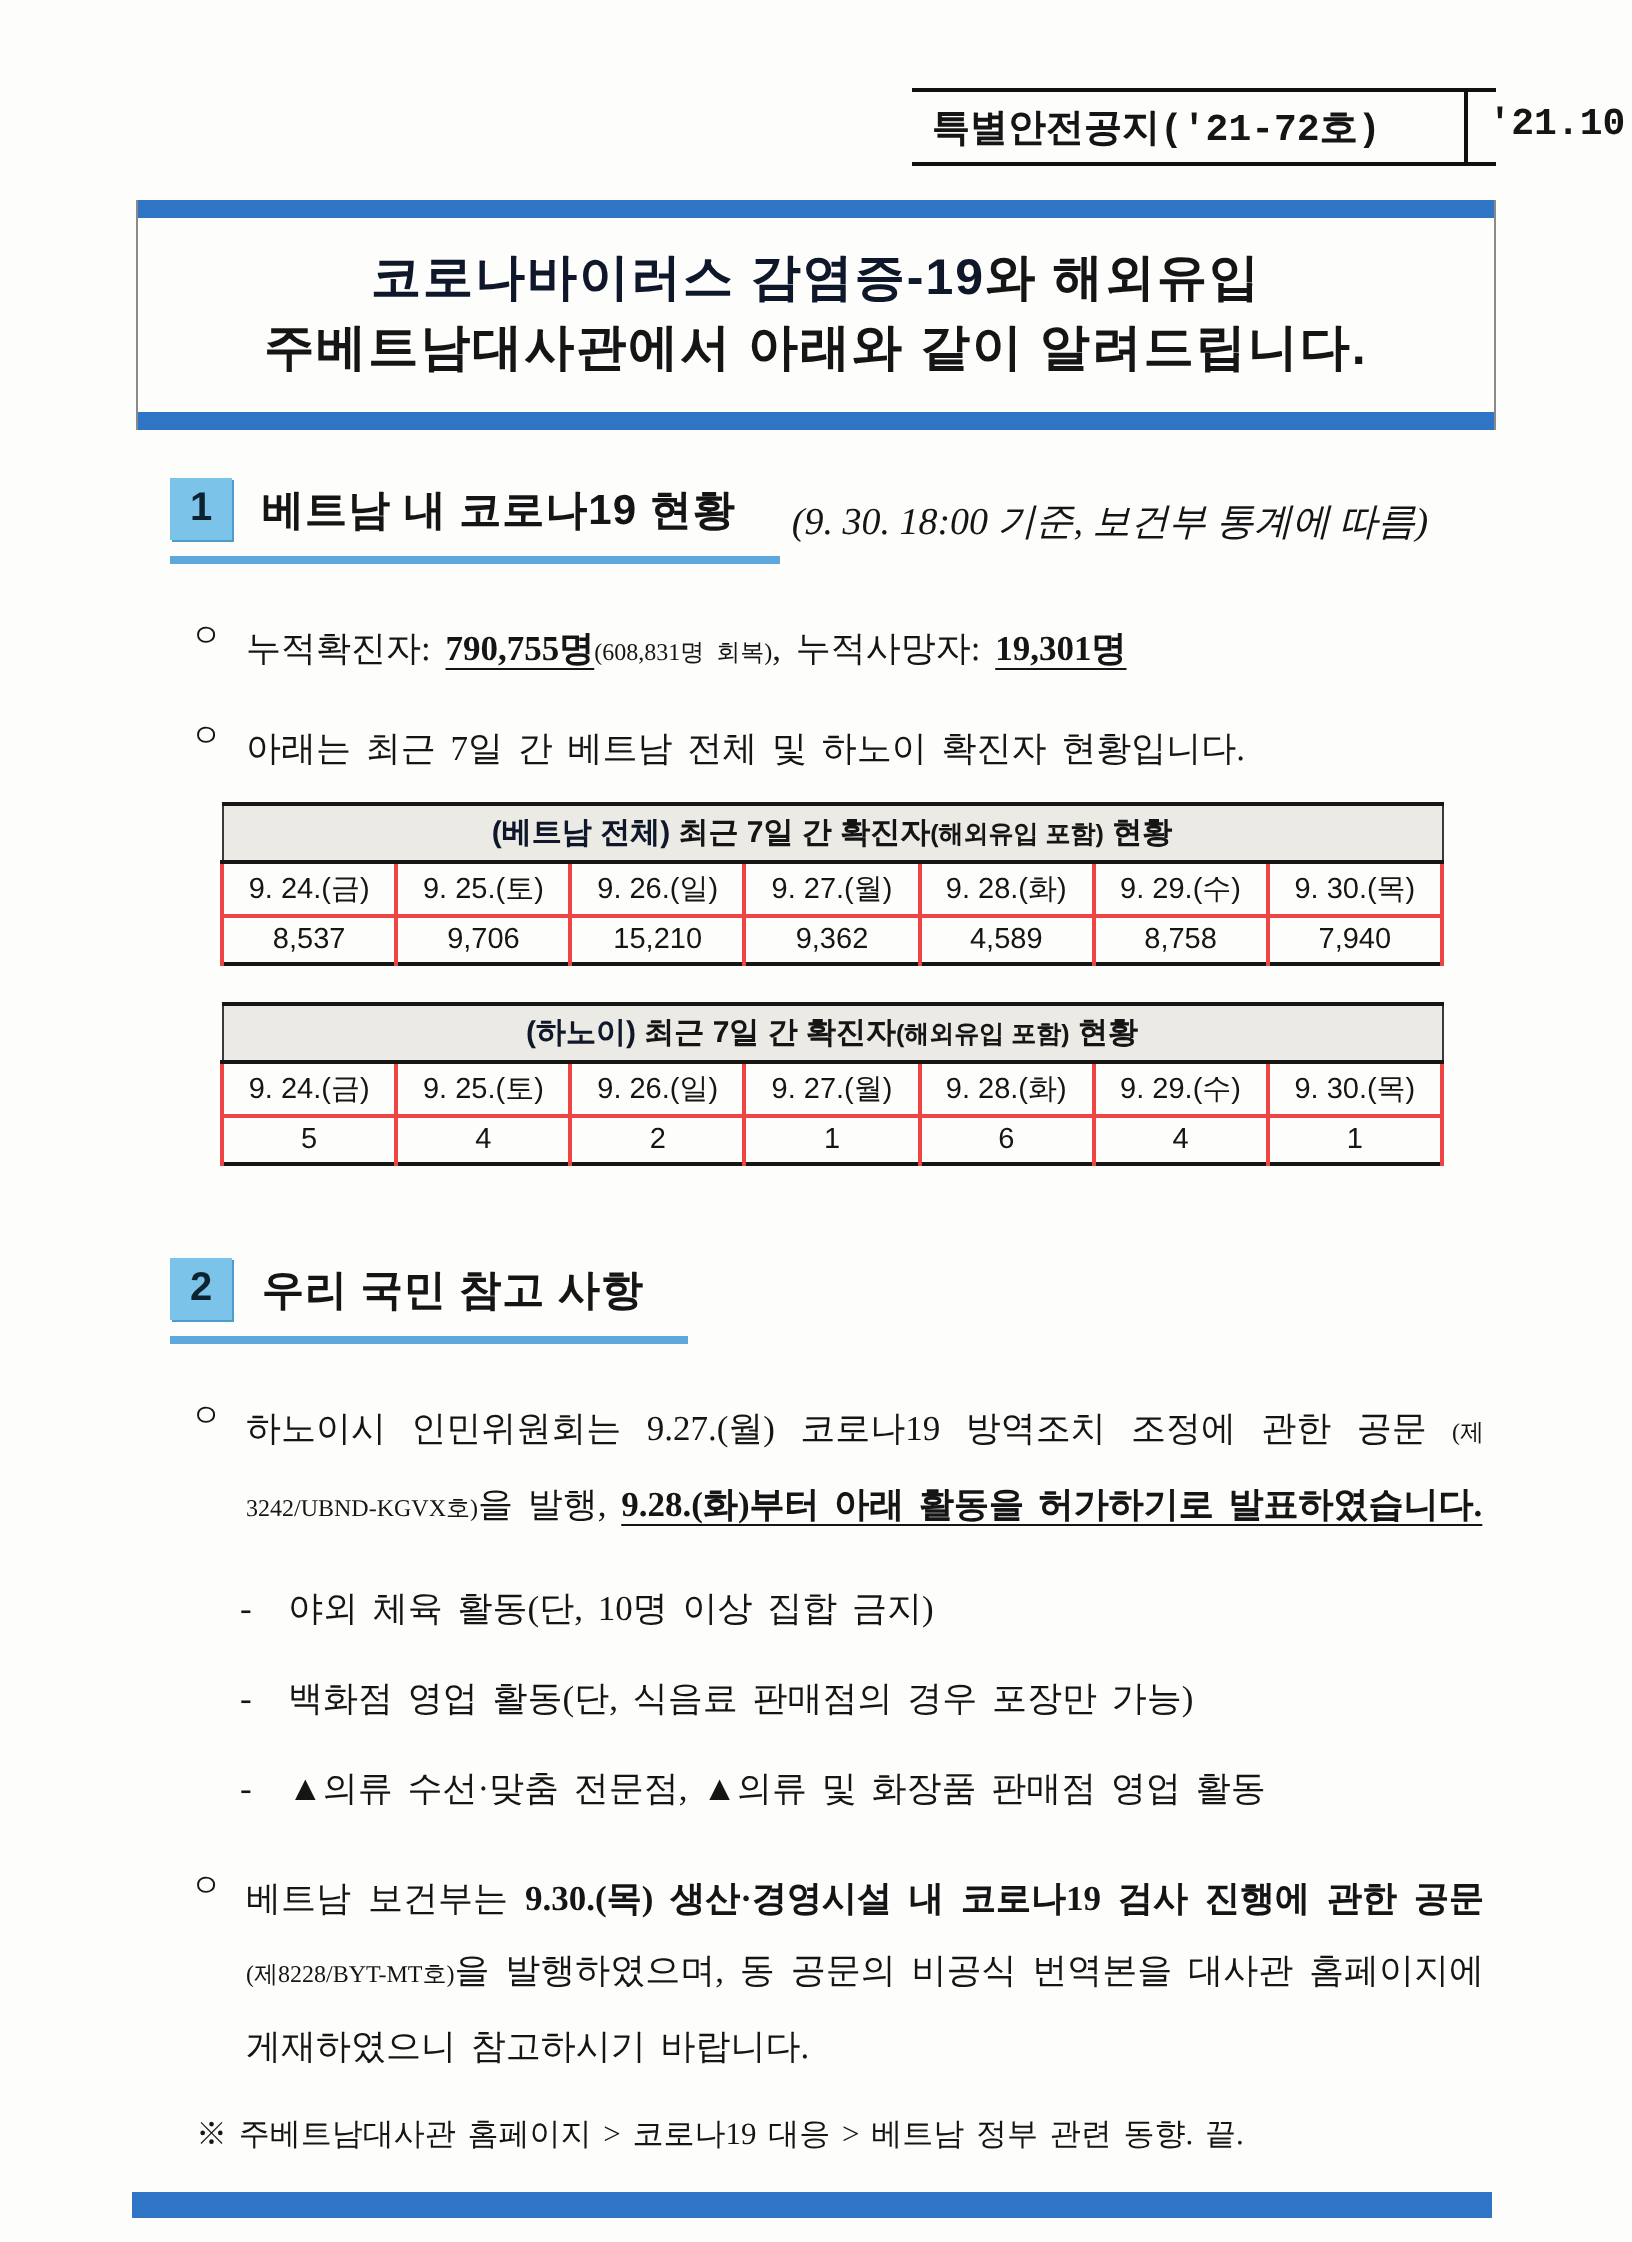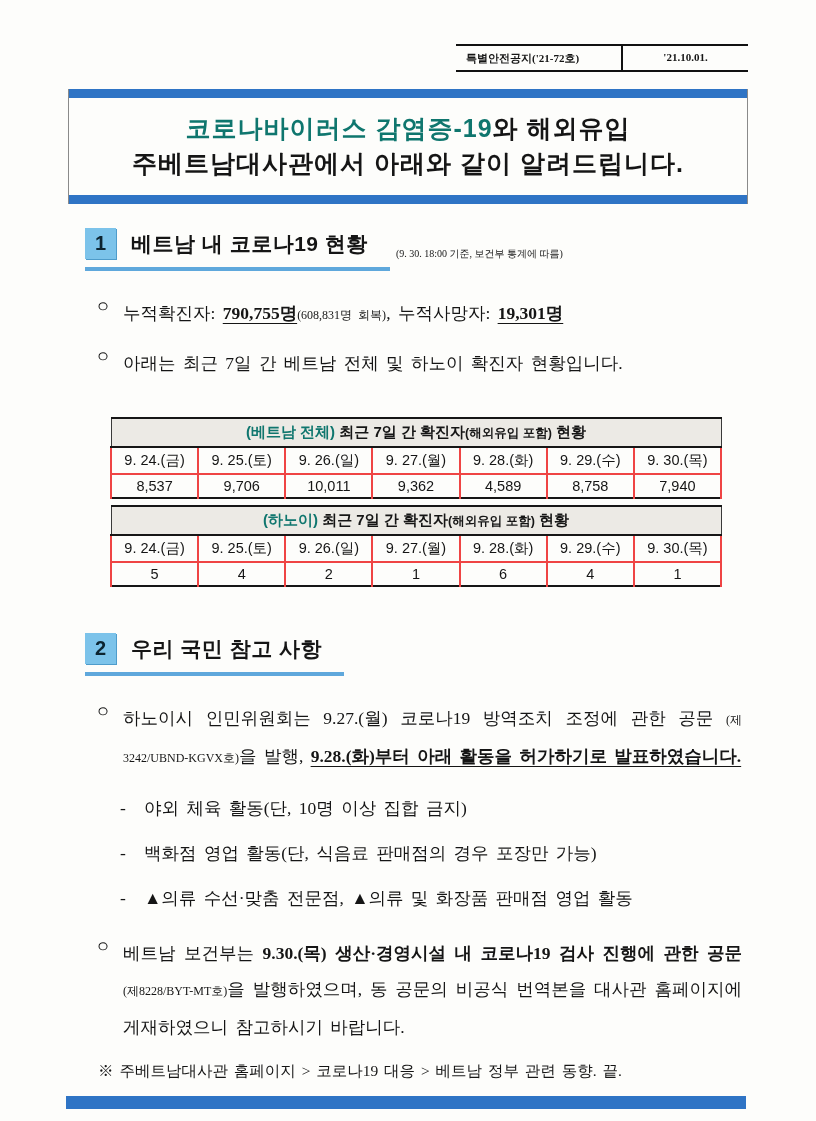--- a/index.html
+++ b/index.html
@@ -13,40 +13,40 @@
     color:#151515;
     overflow:hidden;
     padding:44px 68px 0 68px;
   }
   
   .notice-box {
     display:flex; width:292px;
     margin-left:auto;
     border-top:2.5px solid #111;
     border-bottom:2.5px solid #111;
-    font-family:Liberation Serif, serif;
-    font-weight:bold; font-size:11px;gap:32px;
+    font-family:Liberation Mono, monospace;
+    font-weight:bold; font-size:19px;gap:32px;
   }
   .notice-cell { padding:5px 10px 4px 10px; white-space:nowrap; }
   .notice-cell.date { border-left:2px solid #111; flex:1; text-align:center; }
 
   
   .title-box {
     margin-top:17px;
     border-left:1.5px solid #8a8a8a;
     border-right:1.5px solid #8a8a8a;
   }
   .blue-bar { height:9px; background:#2f74c5; }
   .title-content {
     text-align:center; padding:13px 0 14px 0;
     font-family:"Liberation Sans","DejaVu Sans",sans-serif;
     font-weight:bold; font-size:25px; line-height:35px;
     letter-spacing:1px;
   }
-  .red-text { color:#0f766e; }
+  .red-text { color:#0f172a; }
 
   
   .sec-head { margin-top:24px; margin-left:17px; white-space:nowrap; }
   .sec-underlined {
     display:inline-flex; align-items:center;
     border-bottom:4px solid #5fa8dc;
     padding:0 22px 8px 0;
   }
   .sec-num {
     display:inline-block; width:31px; height:31px;
@@ -54,21 +54,21 @@
     box-shadow:1px 1px 0 #4e9ccb;
     text-align:center; line-height:31px;
     font-family:"Liberation Sans","DejaVu Sans",sans-serif;
     font-weight:bold; font-size:20px; color:#0c2430;
     margin-right:15px;
   }
   .sec-title {
     font-family:"Liberation Sans","DejaVu Sans",sans-serif;
     font-weight:bold; font-size:21px; letter-spacing:0.5px;
   }
-  .sec-note { font-size:10px; margin-left:6px; position:relative; top:7px; }
+  .sec-note { font-size:19px; margin-left:6px; position:relative; top:7px;font-style:italic; }
 
   
   .bullet-row {
     display:flex; margin-left:27px; margin-right:6px;
   }
   .bullet-marker { width:28px; flex:0 0 28px; font-size:16px; padding-top:2px; }
   .bullet-text {
     flex:1; font-size:17.5px; line-height:36px;
     text-align:justify; word-spacing:3px;
   }
@@ -79,22 +79,22 @@
   .bold { font-weight:bold; }
 
   
   table.data-table {
     width:612px; margin-left:42px; border-collapse:collapse;
     font-family:"Liberation Sans","DejaVu Sans",sans-serif;
     font-size:14.5px; text-align:center;
     border-top:2.5px solid #161616;
     border-bottom:2.5px solid #161616;
   }
-  table.data-table.first { margin-top:36px;padding-left:23px; }
-  table.data-table.second { margin-top:6px; }
+  table.data-table.first { margin-top:9px;padding-left:23px; }
+  table.data-table.second { margin-top:18px; }
   td.caption-cell {
     background:#eceae5;
     border:1px solid #3a3a3a; border-top:none;
     border-bottom:2px solid #161616;
     font-weight:bold; font-size:15px;
     padding:4px 2px;
   }
   td.date-cell, td.value-cell {
     border:2px solid #ef4444;
     padding:3px 2px; width:14.28%;
@@ -165,21 +165,21 @@
         <td class="date-cell">9. 25.(토)</td>
         <td class="date-cell">9. 26.(일)</td>
         <td class="date-cell">9. 27.(월)</td>
         <td class="date-cell">9. 28.(화)</td>
         <td class="date-cell">9. 29.(수)</td>
         <td class="date-cell">9. 30.(목)</td>
       </tr>
       <tr>
         <td class="value-cell">8,537</td>
         <td class="value-cell">9,706</td>
-        <td class="value-cell">10,011</td>
+        <td class="value-cell">15,210</td>
         <td class="value-cell">9,362</td>
         <td class="value-cell">4,589</td>
         <td class="value-cell">8,758</td>
         <td class="value-cell">7,940</td>
       </tr>
     </tbody>
   </table>
 
   <table class="data-table second">
     <tbody>

